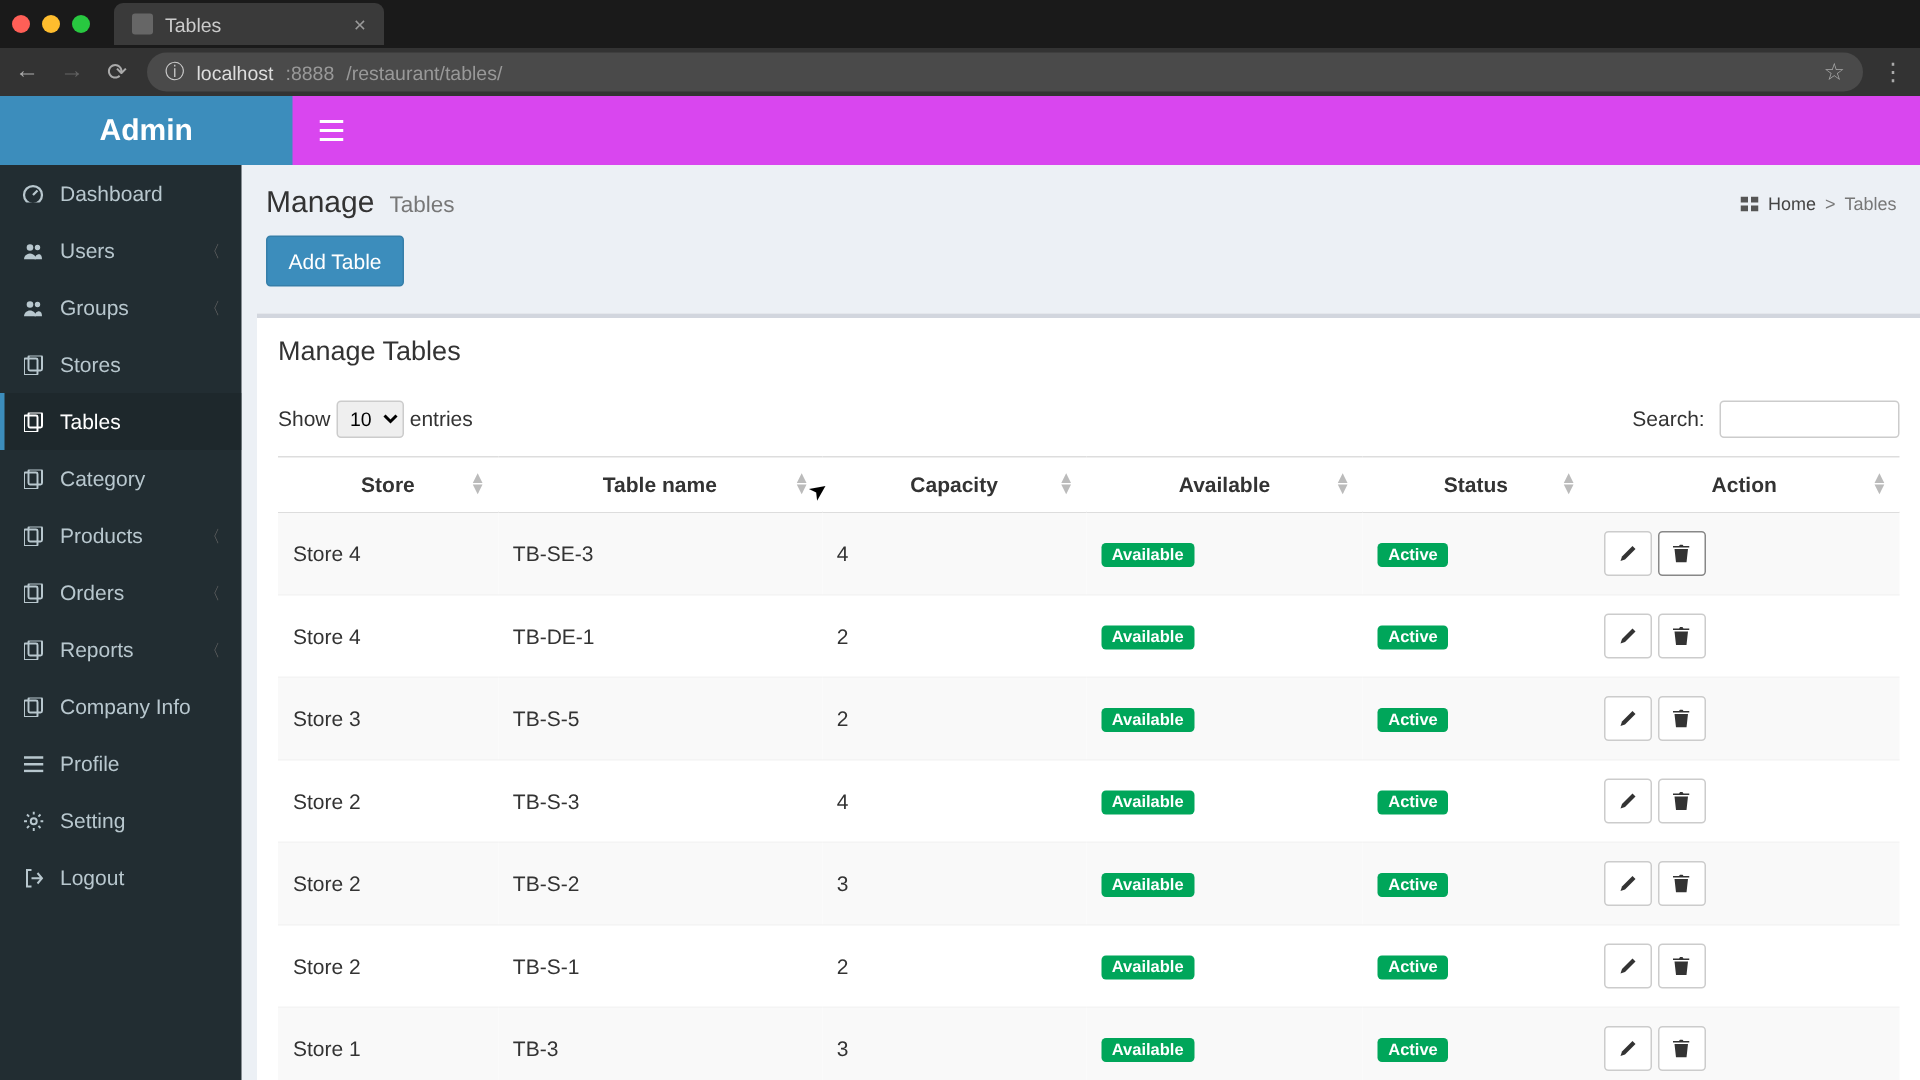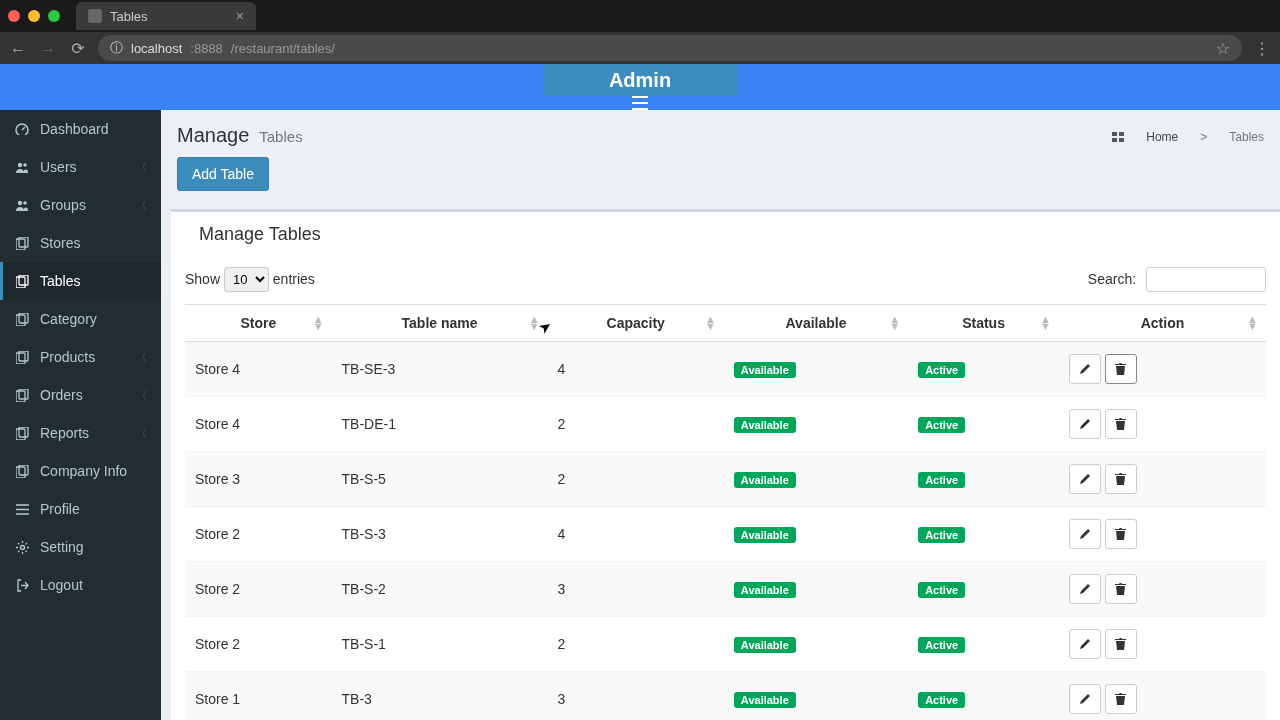--- a/index.html
+++ b/index.html
@@ -17,43 +17,43 @@
 .tab-favicon { width: 14px; height: 14px; background: #666; border-radius: 2px; }
 .tab-close { margin-left: auto; font-size: 14px; color: #999; cursor: pointer; }
 .addr-bar { height: 32px; background: #333; display: flex; align-items: center; padding: 4px 8px; gap: 10px; color: #aaa; }
 .nav-btn { width: 20px; text-align: center; font-size: 16px; cursor: pointer; }
 .url-box { flex: 1; background: #4a4a4a; height: 26px; border-radius: 14px; display: flex; align-items: center; padding: 0 12px; font-size: 13px; color: #ccc; gap: 8px; }
 .url-host { color: #ddd; }
 .url-path { color: #999; }
 .star-icon { margin-left: auto; font-size: 16px; color: #aaa; }
 
 
-.app-header { height: 46px; background: #3b82f6; display: flex; align-items: center; flex-direction: column; }
+.app-header { height: 46px; background: #d946ef; display: flex; align-items: center; }
 .logo { width: 195px; height: 46px; display: flex; align-items: center; justify-content: center; color: #fff; font-size: 20px; font-weight: 600; background: #3c8dbc; }
 .hamburger { color: #fff; font-size: 16px; padding: 0 18px; cursor: pointer; }
 
 
 .app-body { display: flex; height: calc(720px - 32px - 32px - 46px); }
 .sidebar { width: 161px; background: #222d32; color: #b8c7ce; overflow-y: auto; }
 .sidebar-item { display: flex; align-items: center; padding: 11px 14px; font-size: 14px; cursor: pointer; gap: 10px; }
 .sidebar-item.active { background: #1e282c; color: #fff; border-left: 3px solid #3c8dbc; padding-left: 11px; }
 .sidebar-icon { width: 16px; display: inline-flex; justify-content: center; font-size: 13px; }
 .caret { margin-left: auto; font-size: 11px; color: #666; }
 
 .content { flex: 1; overflow-y: auto; background: #ecf0f5; position: relative; }
 .content-header { padding: 14px 16px 10px; display: flex; align-items: baseline; gap: 10px; }
 .content-header h1 { font-size: 20px; font-weight: 500; color: #333; }
 .content-header .sub { font-size: 15px; color: #777; }
-.breadcrumb { margin-left: auto; font-size: 12px; color: #777; display: flex; gap: 22px; align-items: center; }
+.breadcrumb { margin-left: auto; font-size: 12px; color: #777; display: flex; gap: 6px; align-items: center; }
 .breadcrumb .home-link { color: #444; }
 
 .add-btn { background: #3c8dbc; color: #fff; border: none; padding: 8px 14px; font-size: 14px; border-radius: 3px; margin: 0 16px 14px; cursor: pointer; border: 1px solid #367fa9; text-align: center; }
 
 .panel { margin: 4px 0 0 10px; background: #fff; border-top: 3px solid #d2d6de; }
-.panel-header { padding: 12px 28px; border-bottom: 0; }
+.panel-header { padding: 12px 14px; border-bottom: 0; }
 .panel-header h3 { font-size: 18px; font-weight: 500; color: #333; }
 .panel-body { padding: 10px 14px; }
 
 .table-controls { display: flex; justify-content: space-between; align-items: center; font-size: 14px; color: #333; margin-bottom: 12px; }
 .table-controls label { font-weight: 400; }
 .len-select { border: 1px solid #ccc; padding: 3px 4px; border-radius: 3px; font-size: 13px; }
 .search-box { border: 1px solid #ccc; padding: 4px 6px; border-radius: 3px; width: 120px; margin-left: 6px; font-size: 13px; }
 
 table.datatable { width: 100%; border-collapse: collapse; font-size: 14px; }
 table.datatable th { text-align: center; padding: 10px 10px; border-top: 1px solid #ddd; border-bottom: 1px solid #ddd; font-weight: 700; color: #333; position: relative; background: #fff; }

